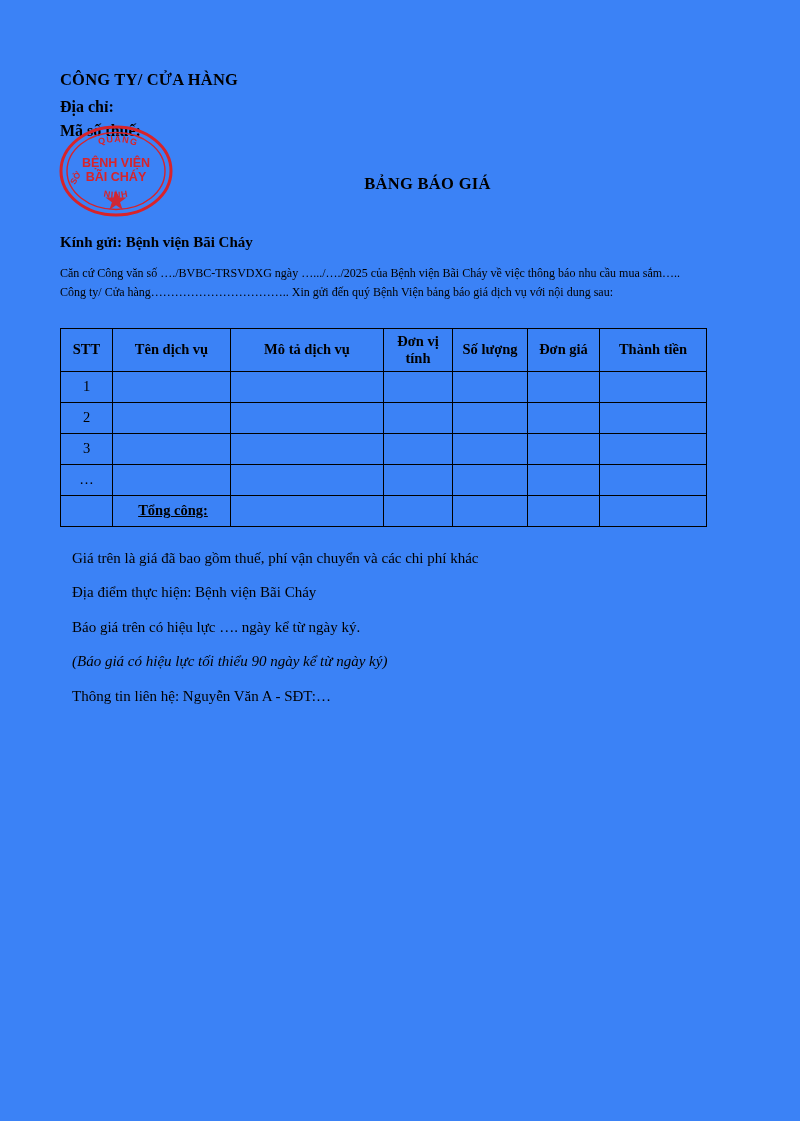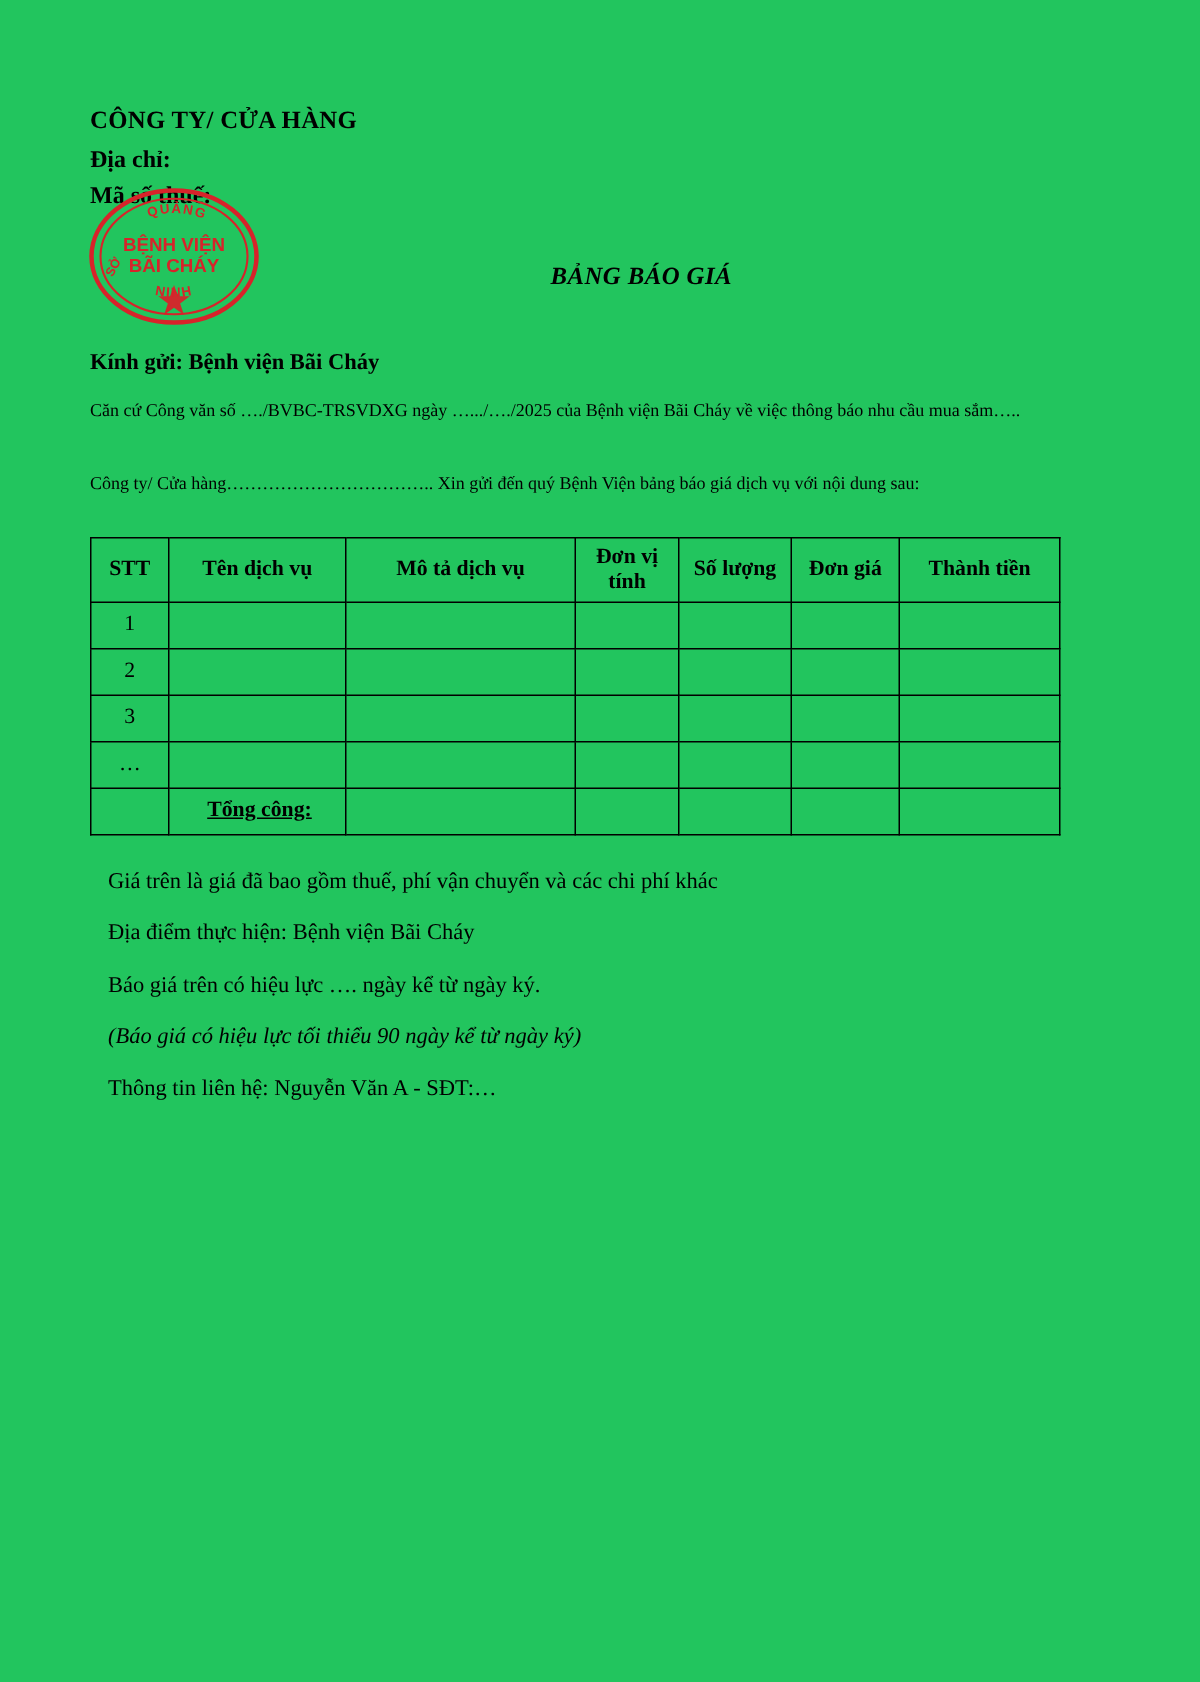--- a/index.html
+++ b/index.html
@@ -11,21 +11,21 @@
     width: 800px;
     height: 1121px;
     position: relative;
     font-family: "Liberation Serif", serif;
     color: #000000;
     overflow: hidden;
   }
   .page {
     position: absolute;
     inset: 0;
-    background: #22c55e;
+    background: #3b82f6;
   }
   .doc {
     position: absolute;
     left: 60px;
     top: 70px;
     width: 645px;
   }
 
   
   .company-title {
@@ -52,36 +52,35 @@
   .stamp svg { display: block; }
 
   
   .doc-title {
     text-align: center;
     font-size: 16.5px;
     font-weight: bold;
     letter-spacing: 0.3px;
     margin: 34px 0 0 0;
     padding-left: 90px;
-    font-style: italic;
   }
 
   
   .addressee {
     font-size: 15px;
     font-weight: bold;
     margin: 40px 0 0 0;
   }
   .para {
     font-size: 12px;
     line-height: 1.45;
     margin: 14px 0 0 0;
     text-align: justify;
   }
-  .para.second { margin-top: 32px; }
+  .para.second { margin-top: 2px; }
 
   
   .quote-table {
     margin-top: 26px;
     border-collapse: collapse;
     width: 646px;
     table-layout: fixed;
   }
   .quote-table th, .quote-table td {
     border: 1px solid #000000;

